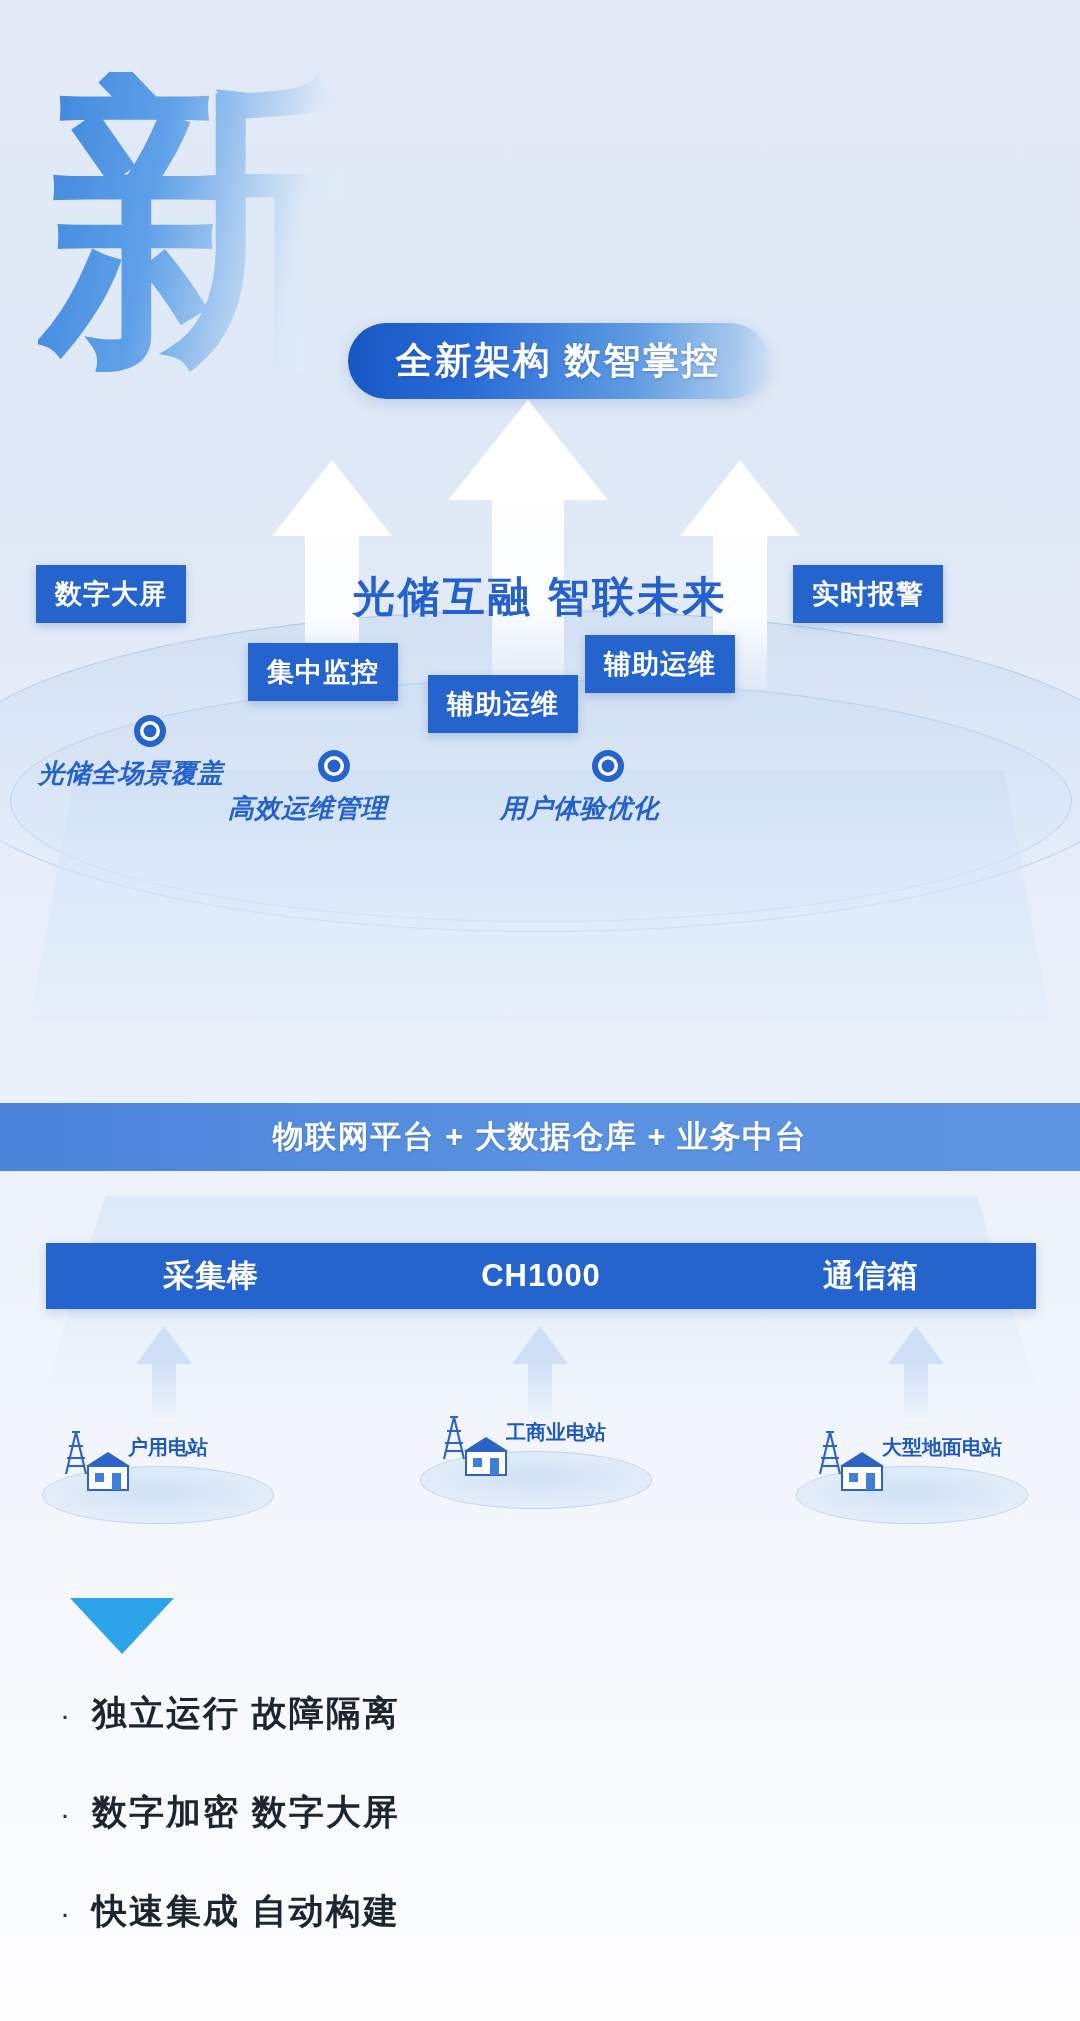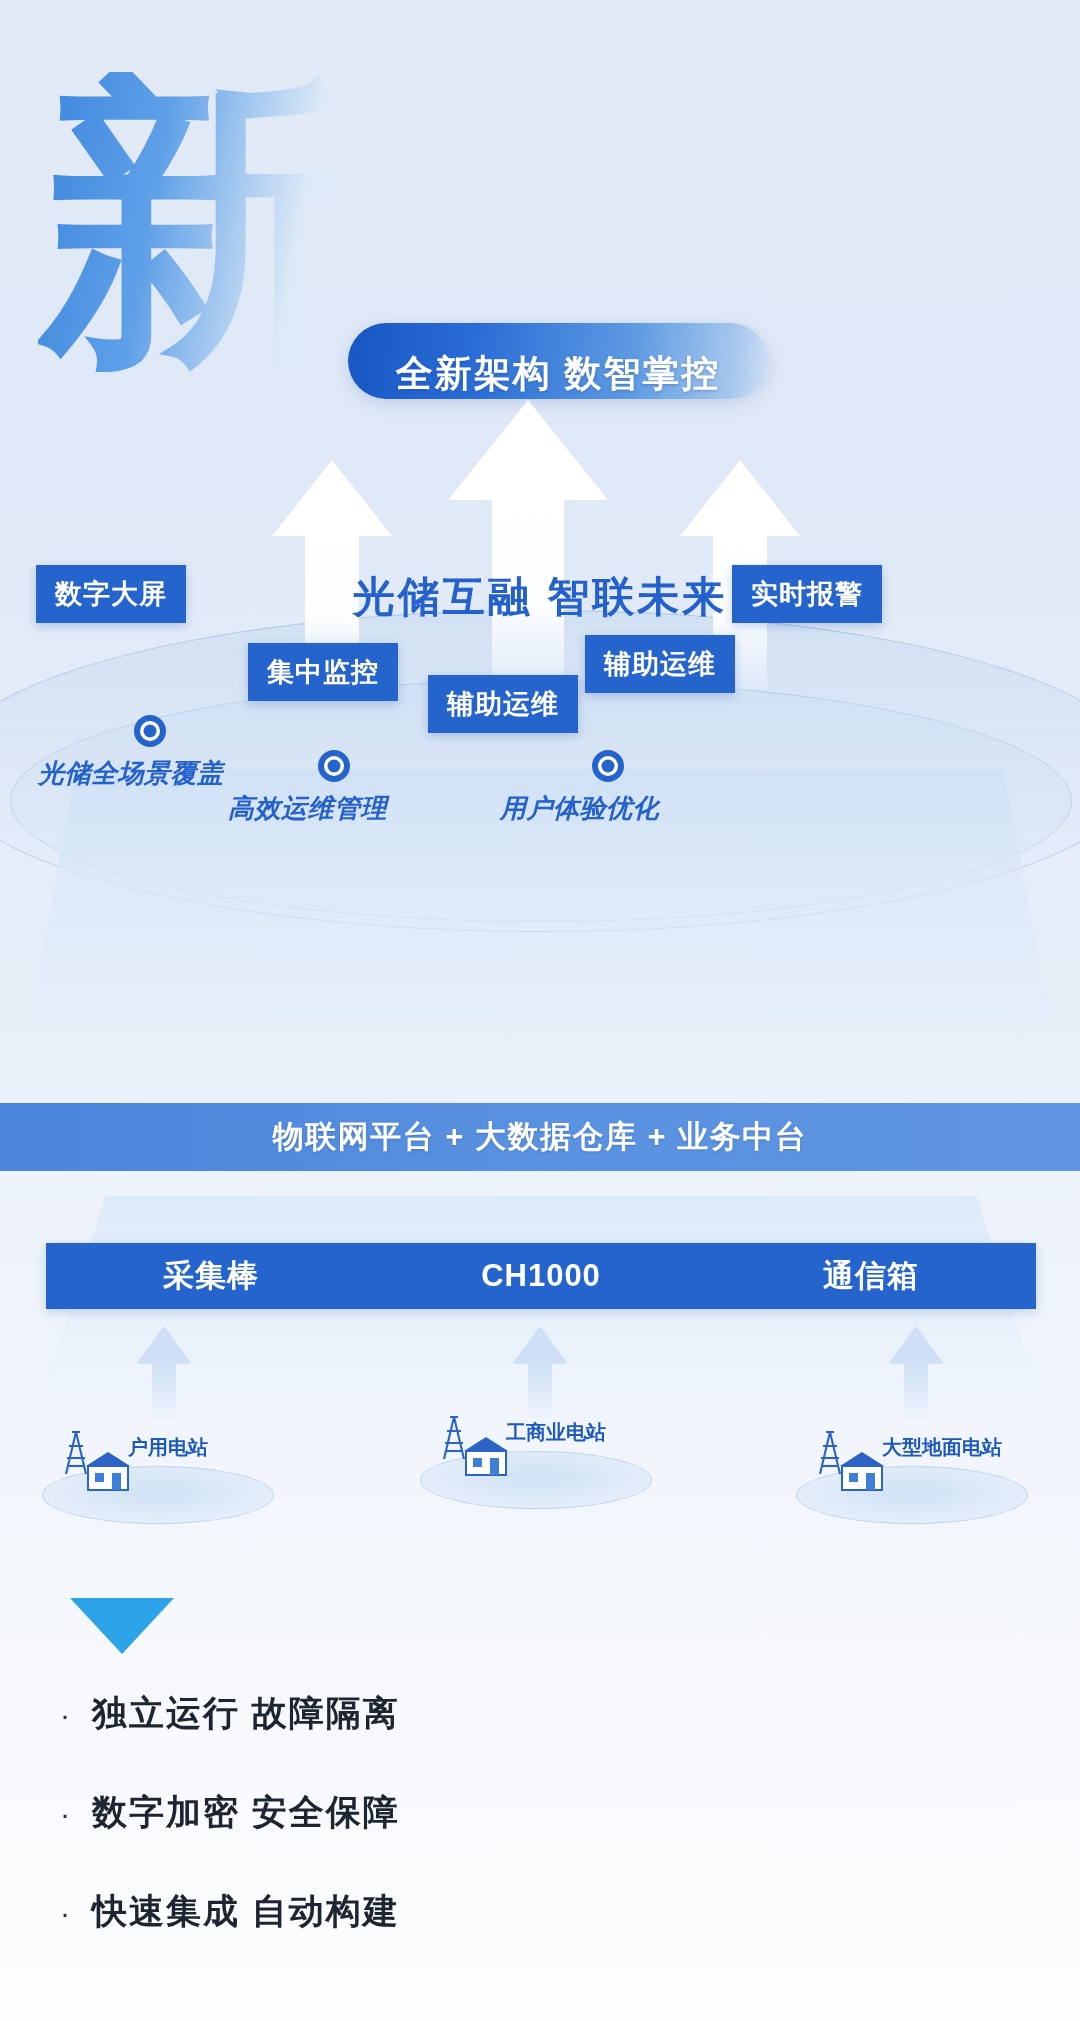--- a/index.html
+++ b/index.html
@@ -17,21 +17,21 @@
     font-family:"DejaVu Sans","Liberation Sans",sans-serif;
     background:linear-gradient(100deg,#3d86dd 0%,#5fa0e8 38%,#a9cbf0 62%,#dde9f7 80%,#e6eef9 100%);
     -webkit-background-clip:text;background-clip:text;color:transparent;
     -webkit-text-fill-color:transparent;
     letter-spacing:0;user-select:none;
   }
   #hero-banner{
     position:absolute;left:348px;top:323px;width:420px;height:76px;
     border-radius:38px;
     background:linear-gradient(95deg,#1757c4 0%,#2a6cd6 30%,#5f9be2 68%,#a9c9ee 92%,#cfe0f5 100%);
-    display:flex;align-items:flex-end;justify-content:center;
+    display:flex;align-items:center;justify-content:center;
     box-shadow:0 4px 16px rgba(40,95,180,.18);
   }
   #hero-banner span{
     color:#fff;font-size:37px;font-weight:700;letter-spacing:2px;
     text-shadow:0 1px 3px rgba(20,60,140,.35);
   }
 
   
   #platform{position:absolute;left:0;top:470px;width:1080px;height:640px;}
   .dome{
@@ -67,21 +67,21 @@
   #arrowR .head{border-width:0 60px 76px 60px;}
   #arrowR .shaft{top:72px;width:54px;height:158px;}
 
   .badge{
     position:absolute;background:#2563cd;color:#fff;
     font-size:27px;font-weight:700;letter-spacing:1px;
     padding:11px 19px;white-space:nowrap;
     box-shadow:0 3px 9px rgba(35,85,170,.26);
   }
   #b-screen{left:36px;top:95px;}
-  #b-alarm{left:732px;top:95px;text-align:right;}
+  #b-alarm{left:793px;top:95px;text-align:right;}
   #b-monitor{left:248px;top:173px;}
   #b-device{left:428px;top:205px;}
   #b-ops{left:585px;top:165px;}
 
   #dome-title{
     position:absolute;left:0;top:99px;width:1080px;text-align:center;
     color:#2461cc;font-size:42px;font-weight:700;letter-spacing:3px;
   }
 
   .feat{position:absolute;font-style:italic;}
@@ -305,19 +305,19 @@
 
 <div id="caret" class="grad"></div>
 
 <div id="bullets">
   <div class="bullet">
     <span class="mark">·</span>
     <span class="txt">独立运行 故障隔离</span>
   </div>
   <div class="bullet">
     <span class="mark">·</span>
-    <span class="txt">数字加密 安全保障</span>
+    <span class="txt">数字加密 数字大屏</span>
   </div>
   <div class="bullet">
     <span class="mark">·</span>
     <span class="txt">快速集成 自动构建</span>
   </div>
 </div>
 
 </body></html>

